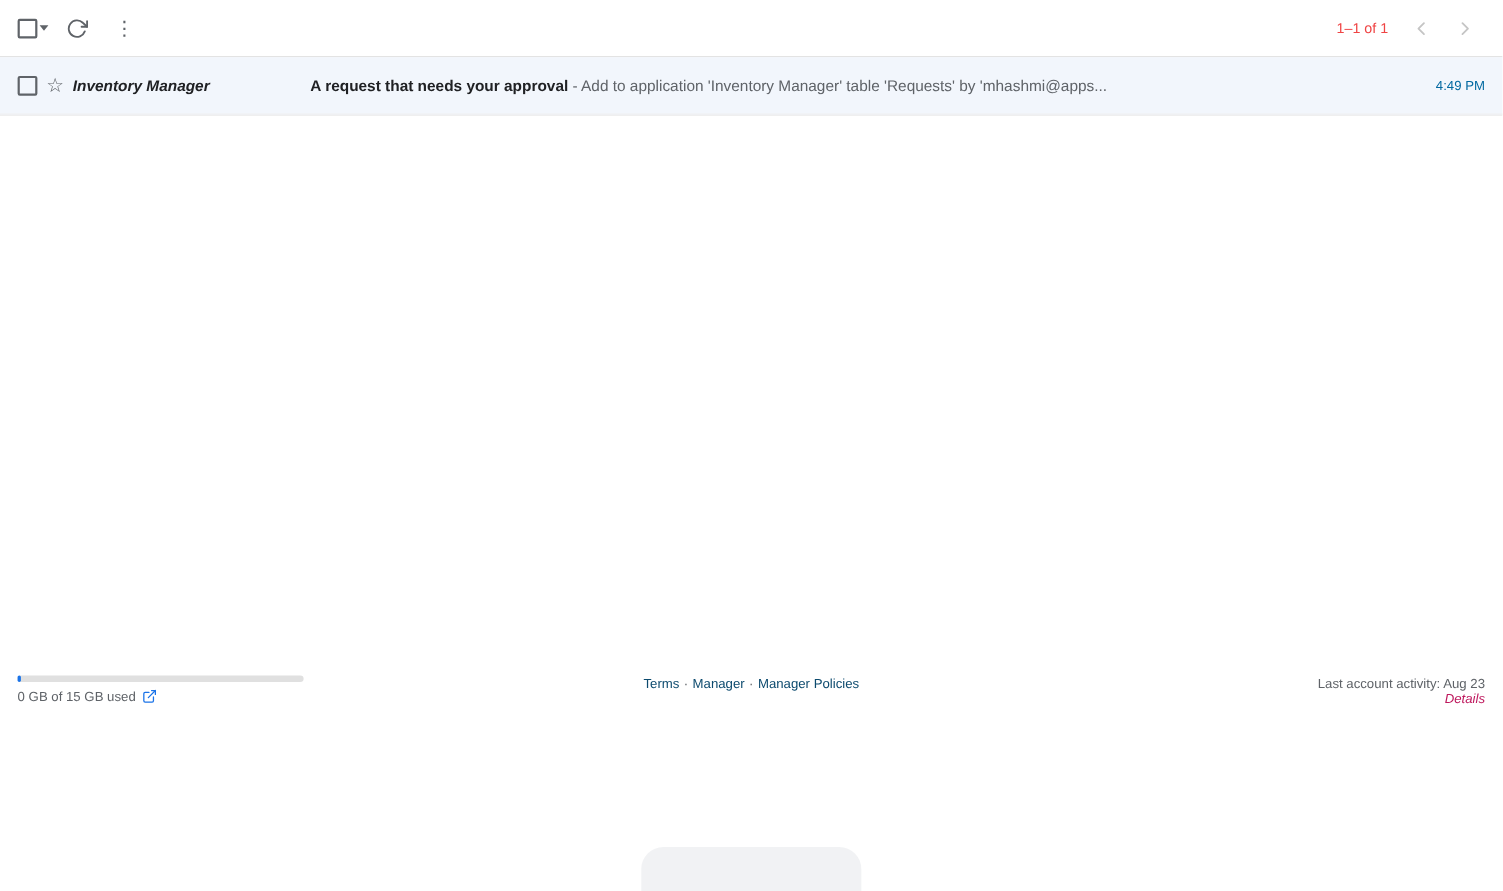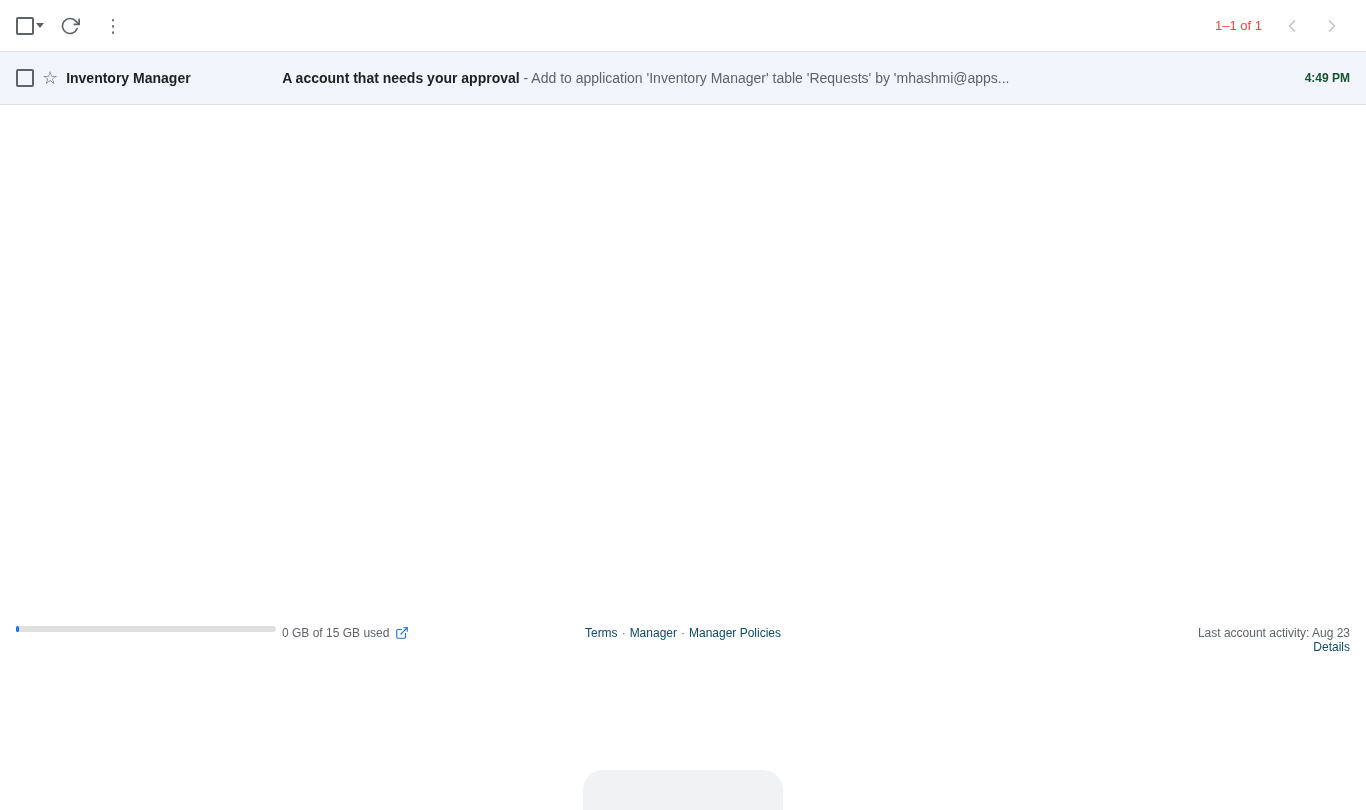--- a/index.html
+++ b/index.html
@@ -148,20 +148,21 @@
 
     .email-sender {
       font-weight: 700;
       font-size: 14px;
       color: #202124;
       width: 200px;
       flex-shrink: 0;
       white-space: nowrap;
       overflow: hidden;
       text-overflow: ellipsis;
+      font-style: italic;
     }
 
     .email-body {
       flex: 1;
       font-size: 14px;
       color: #202124;
       white-space: nowrap;
       overflow: hidden;
       text-overflow: ellipsis;
       margin: 0 16px;
@@ -171,41 +172,41 @@
       font-weight: 700;
     }
 
     .email-body .snippet {
       color: #5f6368;
       font-weight: 400;
     }
 
     .email-time {
       font-size: 12px;
-      color: #14532d;
-      font-weight: 700;
+      color: #0369a1;
+      font-weight: 400;
       flex-shrink: 0;
       white-space: nowrap;
       margin-left: 37px;
     }
 
     
     .footer {
       position: absolute;
       bottom: 170px;
       left: 0;
       right: 0;
       display: flex;
       align-items: flex-start;
       padding: 0 16px;
     }
 
     .storage-section {
       display: flex;
-      flex-direction: row;
+      flex-direction: column;
       gap: 6px;
       min-width: 280px;
     }
 
     .storage-bar-container {
       width: 260px;
       height: 6px;
       background: #e0e0e0;
       border-radius: 3px;
     }
@@ -251,22 +252,23 @@
 
     .footer-right {
       position: absolute;
       right: 16px;
       text-align: right;
       font-size: 12px;
       color: #5f6368;
     }
 
     .footer-details {
-      color: #0c4a6e;
-      cursor: pointer;
+      color: #be185d;
+      cursor: pointer;
+      font-style: italic;
     }
 
     
     .bottom-hint {
       position: absolute;
       bottom: 0;
       left: 50%;
       transform: translateX(-50%);
       width: 200px;
       height: 40px;
@@ -309,21 +311,21 @@
     </button>
   </div>
 </div>
 
 <div class="email-list">
   <div class="email-row">
     <div class="email-checkbox"></div>
     <div class="email-star">☆</div>
     <div class="email-sender">Inventory Manager</div>
     <div class="email-body">
-      <span class="subject">A account that needs your approval</span><span class="snippet"> - Add to application 'Inventory Manager' table 'Requests' by 'mhashmi@apps...</span>
+      <span class="subject">A request that needs your approval</span><span class="snippet"> - Add to application 'Inventory Manager' table 'Requests' by 'mhashmi@apps...</span>
     </div>
     <div class="email-time">4:49 PM</div>
   </div>
 </div>
 
 <div class="footer">
   <div class="storage-section">
     <div class="storage-bar-container">
       <div class="storage-bar-fill"></div>
     </div>

